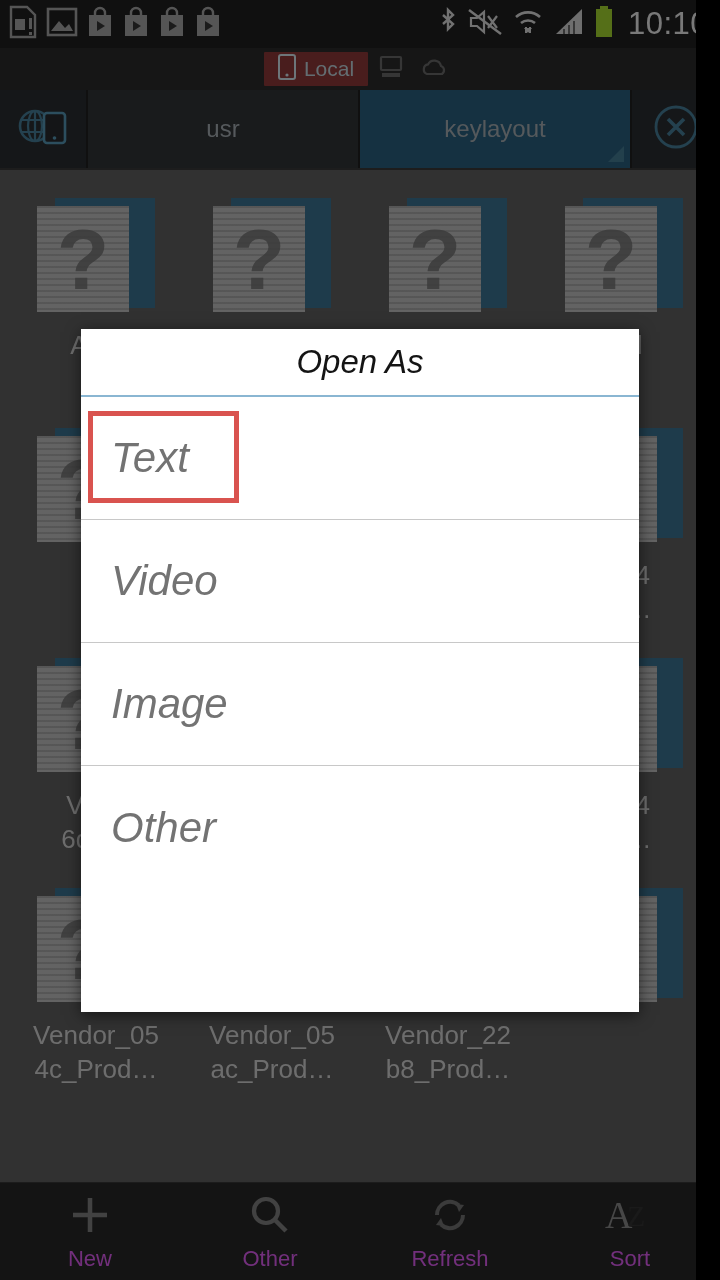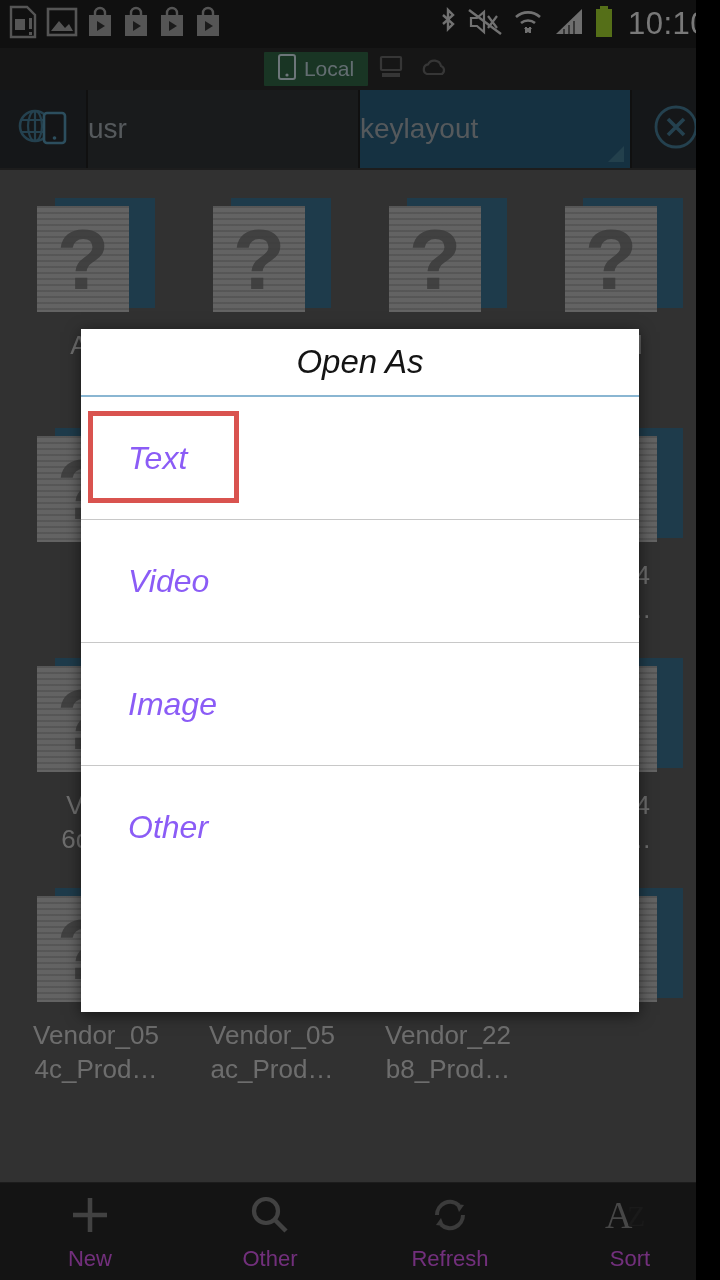--- a/index.html
+++ b/index.html
@@ -37,42 +37,42 @@
   #tab-strip {
     position:absolute; top:48px; left:0;
     width:720px; height:42px;
     background:#0e0e0e;
     display:flex; align-items:center; justify-content:center; gap:4px;
   }
   .loc-tab {
     display:flex; align-items:center; gap:8px;
     height:34px; padding:0 14px; border-radius:1px;
   }
-  .loc-tab.active { background:#14532d;align-items:center; }
+  .loc-tab.active { background:#7f1d1d;align-items:center; }
   .loc-tab-label { color:#b9cfd8; font-size:21px; }
   .loc-tab.inactive { padding:0 6px; }
 
   
   #breadcrumb {
     position:absolute; top:90px; left:0;
     width:720px; height:80px;
     background:#0a0d10;
     display:flex; align-items:stretch;
     border-bottom:2px solid #1d1d1d;
   }
   .crumb-home {
     width:88px; display:flex; align-items:center; justify-content:center;
     background:#0d1114; border-right:2px solid #000;
   }
   .crumb {
     flex:1; position:relative;
-    display:flex; align-items:center; 
+    display:flex; align-items:center; justify-content:center;
     background:#15191c;
     border-right:2px solid #000;
-    color:#9aa3a8; font-size:28px;
+    color:#9aa3a8; font-size:24px;
   }
   .crumb.cur { background:#0c4a6e; }
   .crumb .corner {
     position:absolute; right:6px; bottom:6px;
     width:0; height:0;
     border-left:16px solid transparent;
     border-bottom:16px solid #2b6a86;
   }
   .crumb-close {
     width:88px; display:flex; align-items:center; justify-content:center;
@@ -158,22 +158,22 @@
   }
   #dialog-title {
     height:68px;
     display:flex; align-items:center; justify-content:center;
     color:#141414; font-size:33px;
     border-bottom:2px solid #8ab6d2;
   }
   .opt-row {
     height:123px; position:relative;
     display:flex; align-items:center;
-    padding-left:47px;
-    color:#8b5cf6; font-size:32px;
+    padding-left:30px;
+    color:#737373; font-size:42px;
     border-bottom:1px solid #c8c8c8;
   }
   .opt-row:last-child { border-bottom:none; }
   .opt-row .opt-label { position:relative; z-index:2; }
   .highlight-box {
     position:absolute;
     left:7px; top:14px;
     width:151px; height:92px;
     border:5px solid #d9534f;
     box-sizing:border-box;

